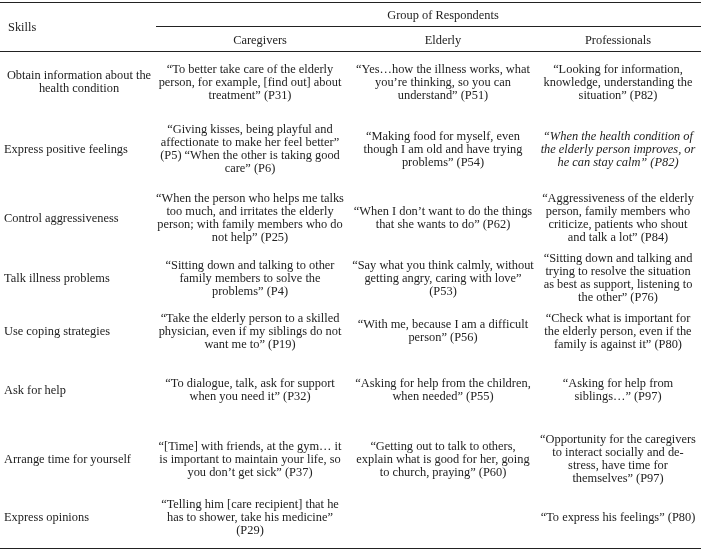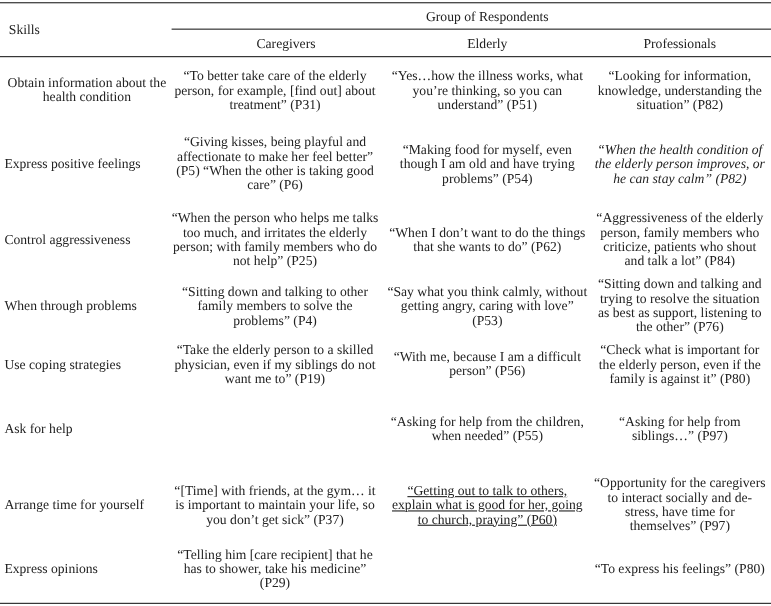--- a/index.html
+++ b/index.html
@@ -37,36 +37,37 @@
   <div class="cell skill" style="top:116px;height:66px;">Express positive feelings</div>
   <div class="cell q c1" style="top:116px;height:66px;">“Giving kisses, being playful and affectionate to make her feel better” (P5) “When the other is taking good care” (P6)</div>
   <div class="cell q c2" style="top:116px;height:66px;">“Making food for myself, even though I am old and have trying problems” (P54)</div>
   <div class="cell q c3" style="top:116px;height:66px;font-style:italic;">“When the health condition of the elderly person improves, or he can stay calm” (P82)</div>
 
   <div class="cell skill" style="top:191px;height:54px;">Control aggressiveness</div>
   <div class="cell q c1" style="top:191px;height:54px;">“When the person who helps me talks too much, and irritates the elderly person; with family members who do not help” (P25)</div>
   <div class="cell q c2" style="top:191px;height:54px;">“When I don’t want to do the things that she wants to do” (P62)</div>
   <div class="cell q c3" style="top:191px;height:54px;">“Aggressiveness of the elderly person, family members who criticize, patients who shout and talk a lot” (P84)</div>
 
-  <div class="cell skill" style="top:251px;height:54px;">When through problems</div>
+  <div class="cell skill" style="top:251px;height:54px;">Talk illness problems</div>
   <div class="cell q c1" style="top:251px;height:54px;">“Sitting down and talking to other family members to solve the problems” (P4)</div>
   <div class="cell q c2" style="top:251px;height:54px;">“Say what you think calmly, without getting angry, caring with love” (P53)</div>
   <div class="cell q c3" style="top:251px;height:54px;">“Sitting down and talking and trying to resolve the situation as best as support, listening to the other” (P76)</div>
 
   <div class="cell skill" style="top:310px;height:42px;">Use coping strategies</div>
   <div class="cell q c1" style="top:310px;height:42px;">“Take the elderly person to a skilled physician, even if my siblings do not want me to” (P19)</div>
   <div class="cell q c2" style="top:310px;height:42px;">“With me, because I am a difficult person” (P56)</div>
   <div class="cell q c3" style="top:310px;height:42px;">“Check what is important for the elderly person, even if the family is against it” (P80)</div>
 
   <div class="cell skill" style="top:376px;height:28px;">Ask for help</div>
+  <div class="cell q c1" style="top:376px;height:28px;">“To dialogue, talk, ask for support when you need it” (P32)</div>
   <div class="cell q c2" style="top:376px;height:28px;">“Asking for help from the children, when needed” (P55)</div>
   <div class="cell q c3" style="top:376px;height:28px;">“Asking for help from siblings…” (P97)</div>
 
   <div class="cell skill" style="top:432px;height:54px;">Arrange time for yourself</div>
   <div class="cell q c1" style="top:432px;height:54px;">“[Time] with friends, at the gym… it is important to maintain your life, so you don’t get sick” (P37)</div>
-  <div class="cell q c2" style="top:432px;height:54px;text-decoration:underline;">“Getting out to talk to others, explain what is good for her, going to church, praying” (P60)</div>
+  <div class="cell q c2" style="top:432px;height:54px;">“Getting out to talk to others, explain what is good for her, going to church, praying” (P60)</div>
   <div class="cell q c3" style="top:432px;height:54px;">“Opportunity for the caregivers to interact socially and de-stress, have time for themselves” (P97)</div>
 
   <div class="cell skill" style="top:497px;height:40px;">Express opinions</div>
   <div class="cell q c1" style="top:497px;height:40px;">“Telling him [care recipient] that he has to shower, take his medicine” (P29)</div>
   <div class="cell q c2" style="top:497px;height:40px;"></div>
   <div class="cell q c3" style="top:497px;height:40px;">“To express his feelings” (P80)</div>
 </div>
 
 </body></html>

